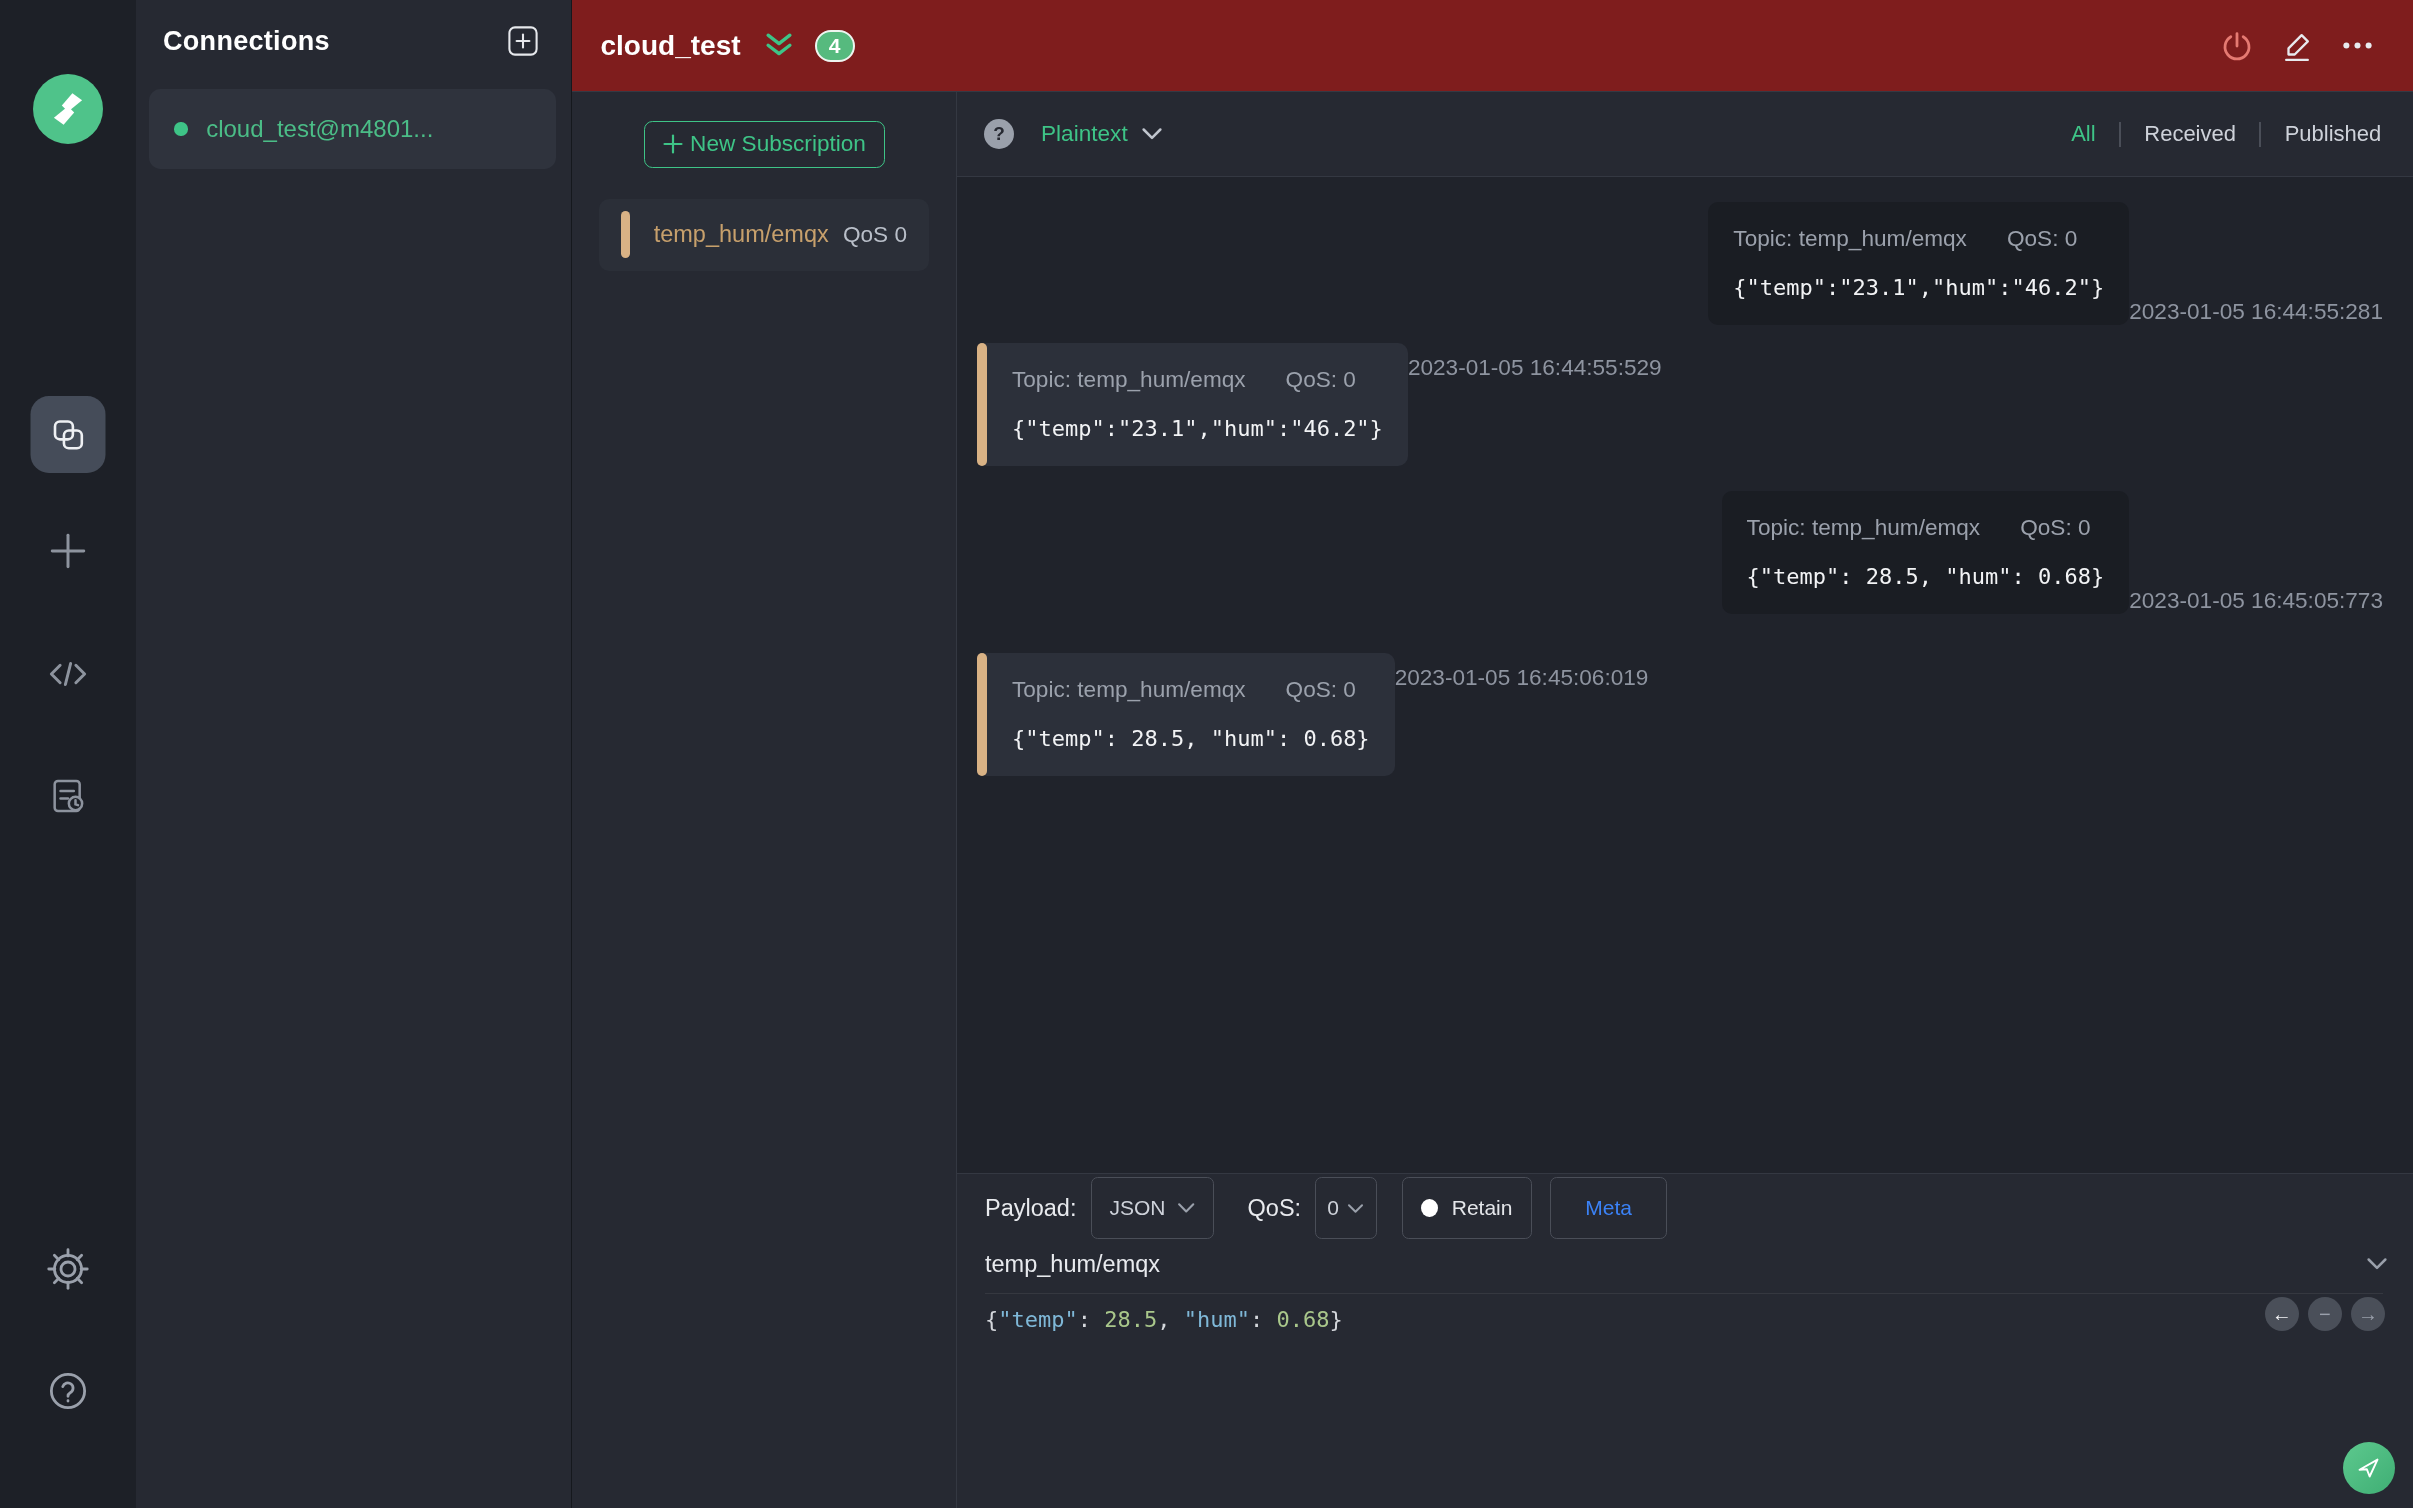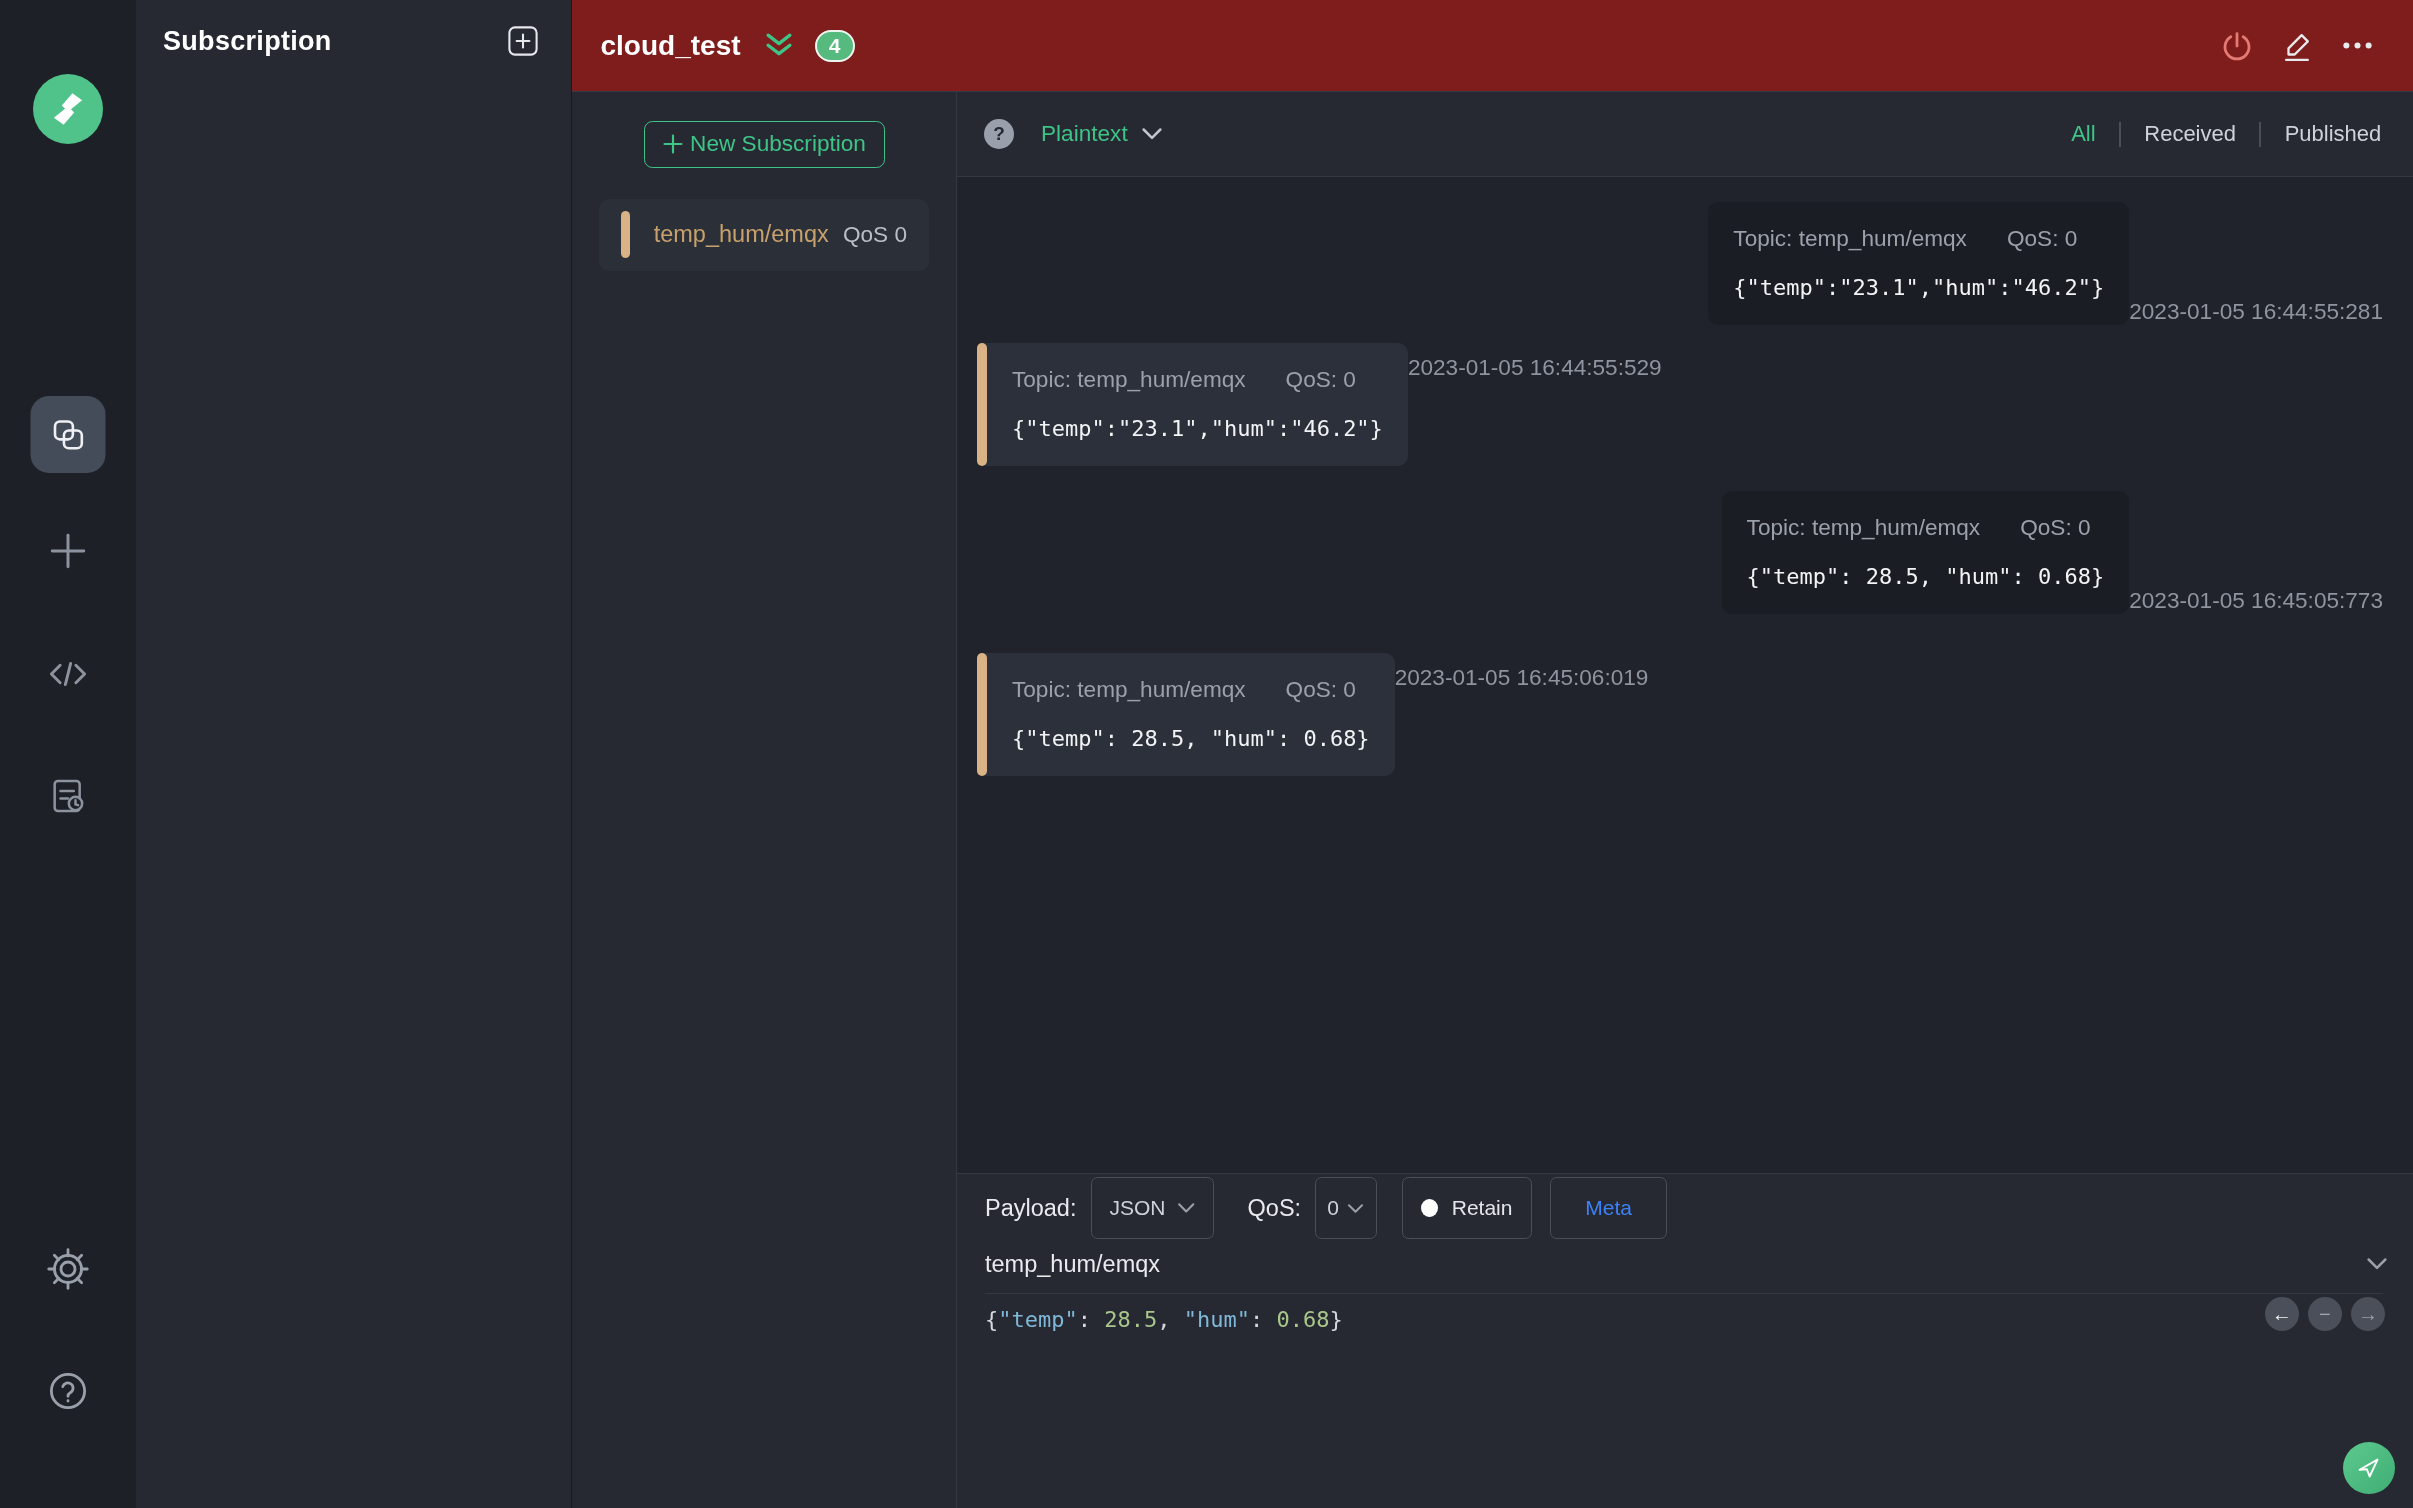--- a/index.html
+++ b/index.html
@@ -222,28 +222,32 @@
           <circle cx="24" cy="24" r="19"></circle>
           <path d="M18 19 a6 6 0 1 1 8.5 7 c-2 1.2 -2.5 2.4 -2.5 4"></path>
           <line x1="24" y1="35" x2="24" y2="35.4"></line>
         </svg>
       </span>
     </div>
   </nav>
 
   <aside class="conn-panel">
     <div class="conn-header">
-      <h1 class="conn-title">Subscription</h1>
+      <h1 class="conn-title">Connections</h1>
       <span>
         <svg width="32" height="32" viewBox="0 0 40 40" fill="none" stroke="#e6e8ec" stroke-width="2.6" stroke-linecap="round">
           <rect x="3" y="3" width="34" height="34" rx="7"></rect>
           <line x1="20" y1="12" x2="20" y2="28"></line>
             <line x1="12" y1="20" x2="28" y2="20"></line>
         </svg>
       </span>
+    </div>
+    <div class="conn-item">
+      <span class="conn-dot"></span>
+      <span class="conn-name">cloud_test@m4801...</span>
     </div>
   </aside>
 
   <main class="main">
 
     <header class="main-header">
       <span class="main-title">cloud_test</span>
       <span class="collapse">
         <svg width="32" height="28.5" viewBox="0 0 38 34" fill="none" stroke="#3ec487" stroke-width="4" stroke-linecap="round" stroke-linejoin="round">
           <polyline points="6,5 19,15 32,5"></polyline>

